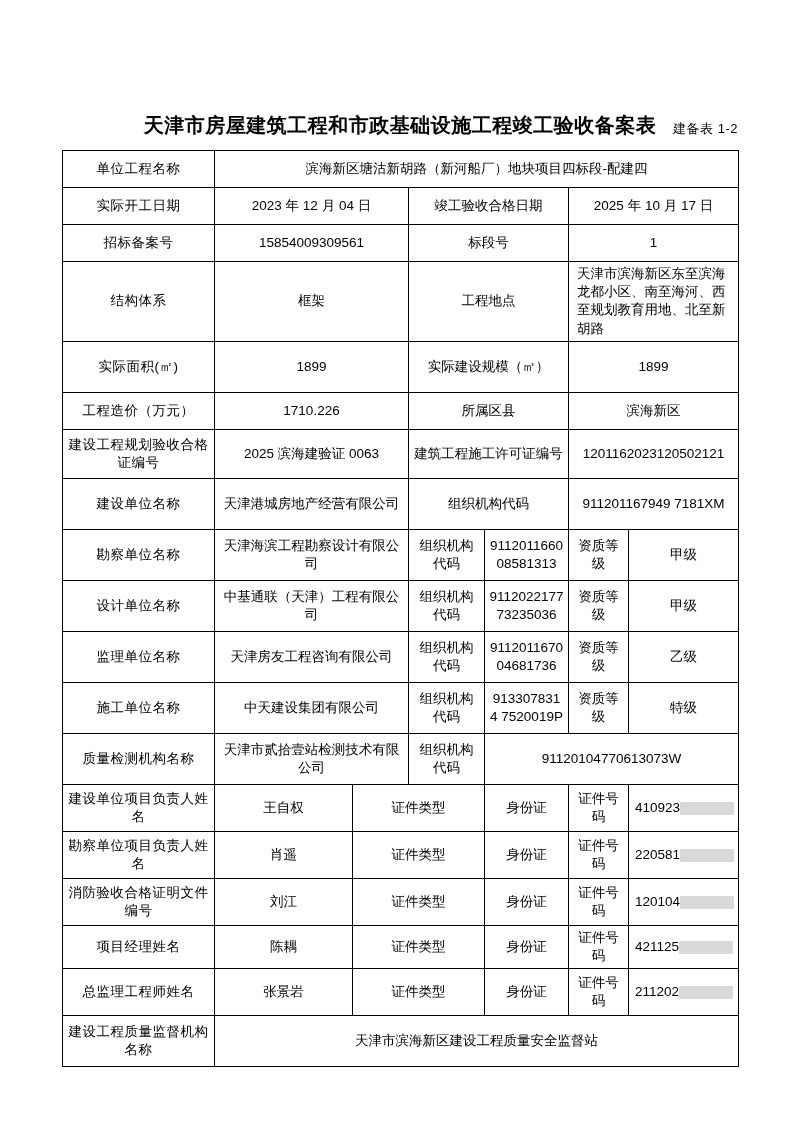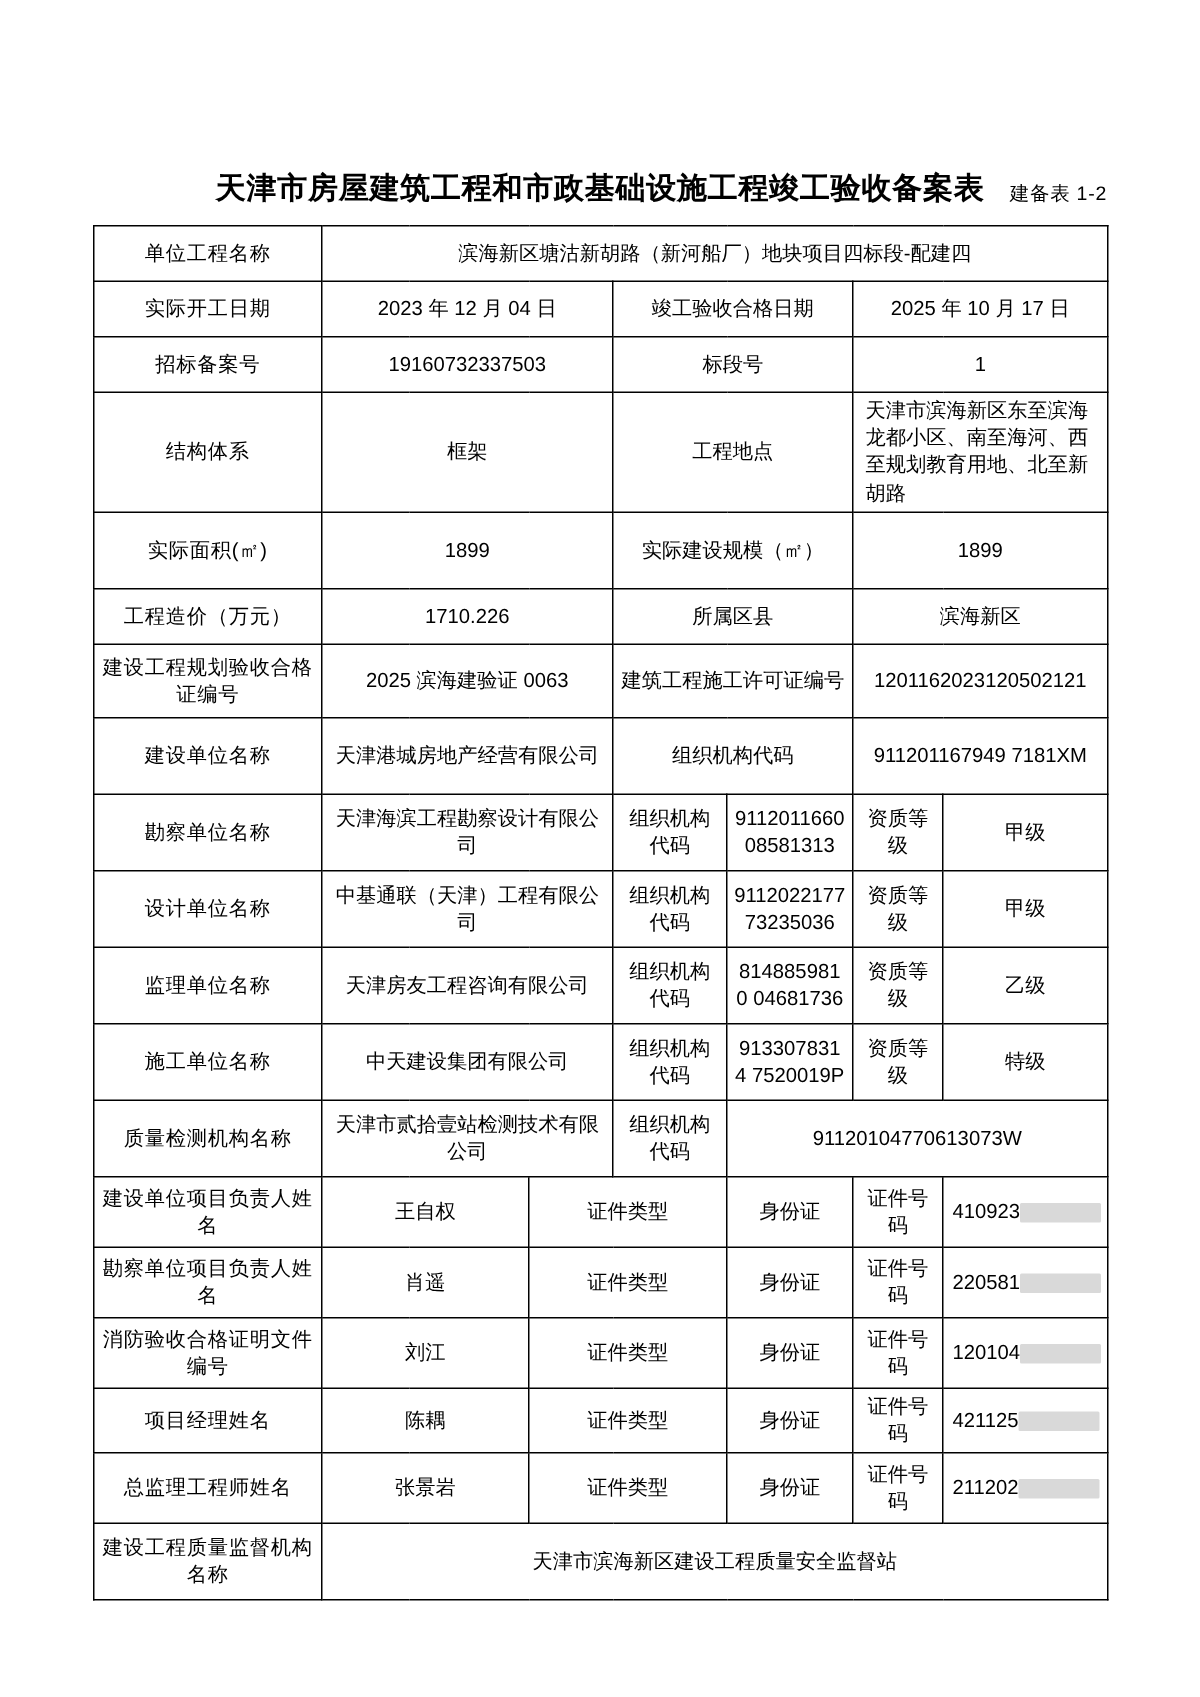--- a/index.html
+++ b/index.html
@@ -98,21 +98,21 @@
 
     <tr>
       <td class="lbl h36">实际开工日期</td>
       <td colspan="3">2023 年 12 月 04 日</td>
       <td colspan="2">竣工验收合格日期</td>
       <td colspan="2">2025 年 10 月 17 日</td>
     </tr>
 
     <tr>
       <td class="lbl h36">招标备案号</td>
-      <td colspan="3">19160732337503</td>
+      <td colspan="3">15854009309561</td>
       <td colspan="2">标段号</td>
       <td colspan="2">1</td>
     </tr>
 
     <tr>
       <td class="lbl" style="height:60px">结构体系</td>
       <td colspan="3">框架</td>
       <td colspan="2">工程地点</td>
       <td colspan="2" style="text-align:left; padding-left:8px">天津市滨海新区东至滨海龙都小区、南至海河、西至规划教育用地、北至新胡路</td>
     </tr>
@@ -162,21 +162,21 @@
       <td>组织机构代码</td>
       <td>9112022177 73235036</td>
       <td>资质等级</td>
       <td>甲级</td>
     </tr>
 
     <tr>
       <td class="lbl" style="height:44px">监理单位名称</td>
       <td colspan="3">天津房友工程咨询有限公司</td>
       <td>组织机构代码</td>
-      <td>8148859810 04681736</td>
+      <td>9112011670 04681736</td>
       <td>资质等级</td>
       <td>乙级</td>
     </tr>
 
     <tr>
       <td class="lbl" style="height:44px">施工单位名称</td>
       <td colspan="3">中天建设集团有限公司</td>
       <td>组织机构代码</td>
       <td>9133078314 7520019P</td>
       <td>资质等级</td>

